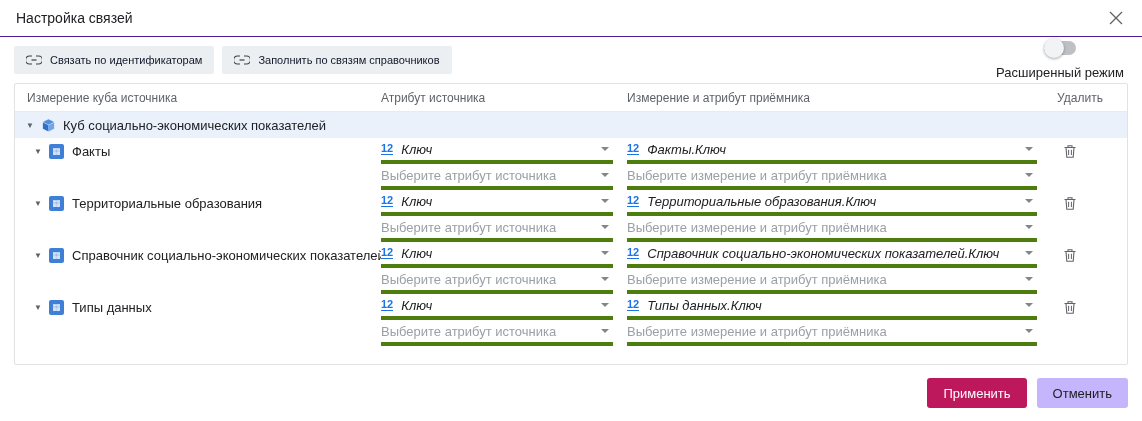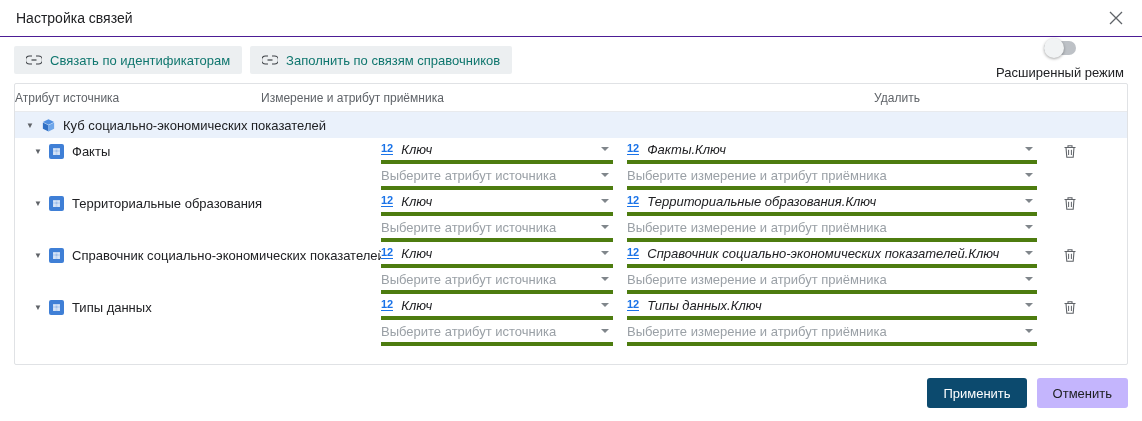--- a/index.html
+++ b/index.html
@@ -62,22 +62,22 @@
   .tbtn {
     display: inline-flex;
     align-items: center;
     gap: 8px;
     height: 28px;
     padding: 0 12px;
     background: #eceff1;
     border: none;
     border-radius: 2px;
     font-family: "Liberation Sans", sans-serif;
-    font-size: 13px;
-    color: #0f766e;
+    font-size: 11px;
+    color: #0f172a;
     cursor: pointer;
     margin-right: 8px;
     white-space: nowrap;
   }
   .tbtn .lnk-icon { color: #3b3f44; display: flex; }
   .spacer { flex: 1; }
   .adv-mode {
     display: flex;
     align-items: center;
     gap: 10px;
@@ -255,21 +255,21 @@
   }
   .btn {
     height: 30px;
     padding: 0 16px;
     border: none;
     border-radius: 3px;
     font-family: "Liberation Sans", sans-serif;
     font-size: 13px;
     cursor: pointer;
   }
-  .btn-primary { background: #0c4a6e; color: #ffffff; }
+  .btn-primary { background: #be185d; color: #ffffff; }
   .btn-secondary { background: #c4b5fd; color: #202124; }
 </style>
 </head>
 <body>
 
 <div class="dialog">
 
   <div class="titlebar">
     <div class="title-text">Настройка связей</div>
     <div class="close-btn">
@@ -303,20 +303,21 @@
     <div class="spacer"></div>
     <div class="adv-mode">
       <div class="switch"></div>
       <div class="adv-label">Расширенный режим</div>
     </div>
   </div>
 
   <div class="table-wrap">
 
     <div class="grid-head">
+      <div class="c-src">Измерение куба источника</div>
       <div class="c-attr">Атрибут источника</div>
       <div class="c-dst">Измерение и атрибут приёмника</div>
       <div class="c-del">Удалить</div>
     </div>
 
     <div class="root-row">
       <span class="caret">▼</span>
       <span class="cube-icon">
         <svg width="15" height="15" viewBox="0 0 16 16" aria-hidden="true">
           <path d="M8 1.3 L14 4.3 L8 7.3 L2 4.3 Z" fill="#4f8ee0"></path>

